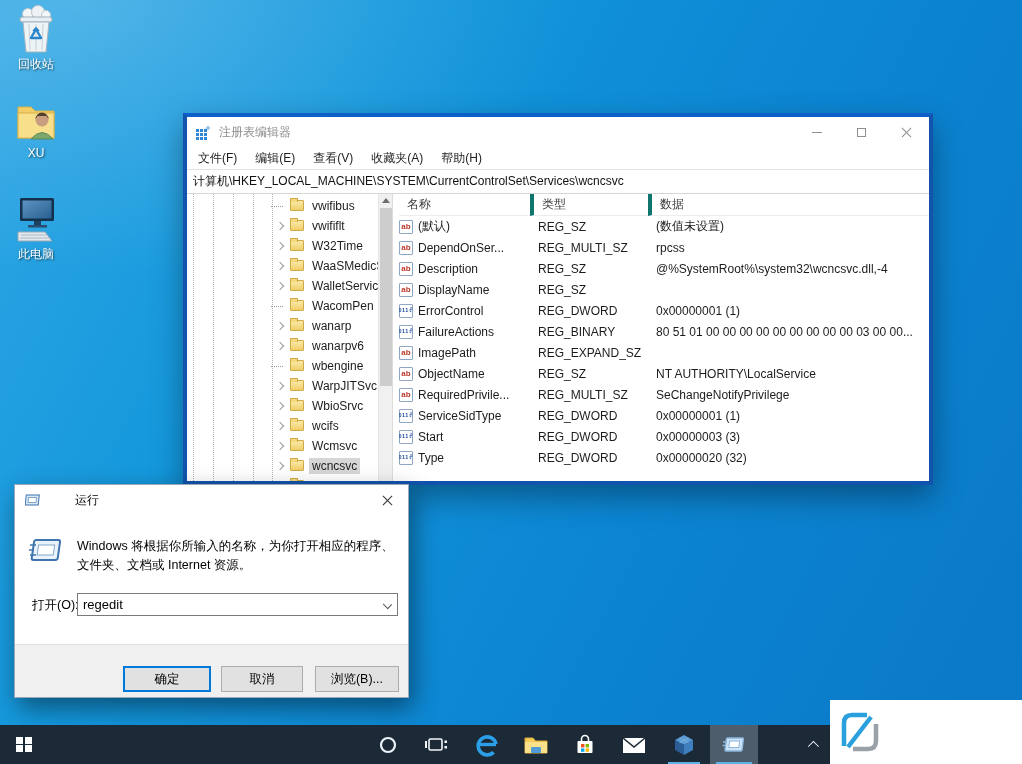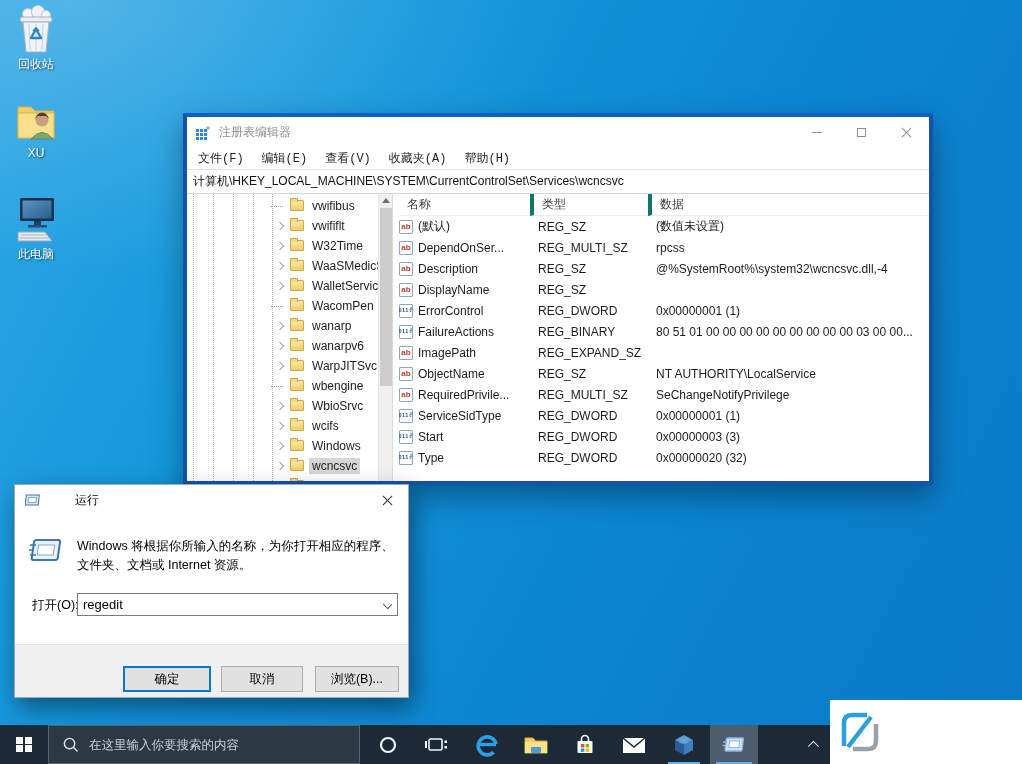--- a/index.html
+++ b/index.html
@@ -28,21 +28,21 @@
   .titlebar .title { font-size:12px; color:#8f8f8f; margin-left:8px; }
   .win-controls { position:absolute; right:0; top:0; height:30px; display:flex; }
   .wc-btn { width:45px; height:30px; display:flex; align-items:center; justify-content:center; }
   .glyph-min { width:10px; height:1px; background:#8f8f8f; }
   .glyph-max { width:9px; height:9px; border:1px solid #8f8f8f; }
   .glyph-x { position:relative; width:11px; height:11px; }
   .glyph-x::before,.glyph-x::after { content:""; position:absolute; left:-1px; top:5px;
     width:13px; height:1px; background:#8f8f8f; }
   .glyph-x::before{ transform:rotate(45deg);} .glyph-x::after{ transform:rotate(-45deg);}
 
-  .menubar { height:22px; display:flex; align-items:center; padding-left:2px; background:#fff;font-family:Liberation Mono, monospace; }
+  .menubar { height:22px; display:flex; align-items:center; padding-left:2px; background:#fff; }
   .menu-item { font-size:12px; color:#1e1e1e; padding:0 9px; }
   .addressbar { height:25px; border-top:1px solid #e4e4e4; border-bottom:1px solid #d6d6d6; }
   .addressbar input { width:100%; height:100%; border:0; outline:none; font-size:12px;
     padding:0 6px; color:#111; font-family:inherit; background:#fff; }
 
   .reg-body { position:absolute; left:0; top:77px; right:0; bottom:0; background:#fff; }
   .tree-pane { position:absolute; left:0; top:0; bottom:0; width:205px; overflow:hidden; }
   .pane-sep { position:absolute; left:205px; top:0; bottom:0; width:1px; background:#dcdcdc; }
   .tree-guide { position:absolute; top:0; bottom:0; width:0; border-left:1px dotted #b5b5b5; }
   .tree-items { position:absolute; left:8px; top:2px; right:14px; }
@@ -287,53 +287,53 @@
               <span class="t-label">wanarp</span>
             </div>
 
             <div class="tree-item expand-chevron">
               <span class="chev"></span>
 
               <span class="folder"></span>
               <span class="t-label">wanarpv6</span>
             </div>
 
+            <div class="tree-item expand-dots">
+
+              <span class="dots"></span>
+              <span class="folder"></span>
+              <span class="t-label">wbengine</span>
+            </div>
+
             <div class="tree-item expand-chevron">
               <span class="chev"></span>
 
               <span class="folder"></span>
               <span class="t-label">WarpJITSvc</span>
             </div>
 
-            <div class="tree-item expand-dots">
-
-              <span class="dots"></span>
-              <span class="folder"></span>
-              <span class="t-label">wbengine</span>
-            </div>
-
             <div class="tree-item expand-chevron">
               <span class="chev"></span>
 
               <span class="folder"></span>
               <span class="t-label">WbioSrvc</span>
             </div>
 
             <div class="tree-item expand-chevron">
               <span class="chev"></span>
 
               <span class="folder"></span>
               <span class="t-label">wcifs</span>
             </div>
 
             <div class="tree-item expand-chevron">
               <span class="chev"></span>
 
               <span class="folder"></span>
-              <span class="t-label">Windows</span>
+              <span class="t-label">Wcmsvc</span>
             </div>
 
             <div class="tree-item expand-chevron selected">
               <span class="chev"></span>
 
               <span class="folder"></span>
               <span class="t-label">wcncsvc</span>
             </div>
 
             <div class="tree-item expand-chevron">
@@ -504,27 +504,20 @@
 
   <div class="taskbar">
     <div class="tb tb-start">
       <span class="winlogo">
           <span></span>
           <span></span>
           <span></span>
           <span></span>
         </span>
     </div>
-    <div class="tb tb-search">
-      <svg width="17" height="17" viewBox="0 0 18 18">
-        <circle cx="8" cy="8" r="5.5" fill="none" stroke="#dfe3e8" stroke-width="1.5"></circle>
-        <path d="M12.2 12.2 L16.5 16.5" stroke="#dfe3e8" stroke-width="1.5"></path>
-      </svg>
-      <input placeholder="在这里输入你要搜索的内容" style="">
-    </div>
     <div class="tb tb-cortana">
       <svg width="20" height="20" viewBox="0 0 20 20">
         <circle cx="10" cy="10" r="7" fill="none" stroke="#eaf3fa" stroke-width="2.2"></circle>
       </svg>
     </div>
     <div class="tb tb-taskview">
       <svg width="24" height="20" viewBox="0 0 24 20">
         <rect x="5" y="4" width="13" height="11" rx="1.5" fill="none" stroke="#f2f6f9" stroke-width="1.6"></rect>
         <rect x="1" y="6" width="2" height="7" fill="#f2f6f9"></rect>
         <rect x="20.5" y="5.5" width="2.5" height="2.5" fill="#f2f6f9"></rect>

